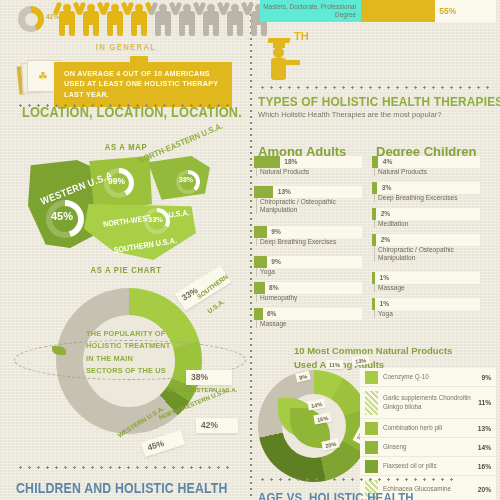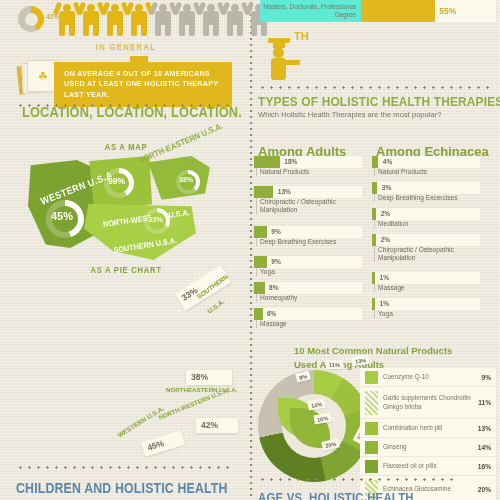--- a/index.html
+++ b/index.html
@@ -307,20 +307,26 @@
     <div class="md-label" style="left:157px;top:26px;font-size:7px;">38%</div>
 
     <div class="lbl-south">SOUTHERN U.S.A.</div>
     <div class="map-donut" style="left:122px;top:58px;width:26px;height:26px;background:conic-gradient(#fff 0 33%, rgba(255,255,255,.22) 33% 100%);"></div>
     <div class="map-donut" style="left:126px;top:62px;width:18px;height:18px;background:#a8cf45;"></div>
     <div class="md-label" style="left:126px;top:65px;font-size:7.5px;">33%</div>
   </div>
 
   <div class="as-a-pie">AS A PIE CHART</div>
 
+  <div class="pie-wrap">
+    <div class="pie"></div>
+    <div class="dash-ellipse"></div>
+    <div class="leaf-mini"></div>
+    <div class="pie-center">THE POPULARITY OF HOLISTIC TREATMENT IN THE MAIN SECTORS OF THE US</div>
+  </div>
 
   <div class="flag" style="left:176px;top:278px;width:54px;height:20px;transform:rotate(-32deg);">
     <div class="pct" style="position:absolute;left:4px;top:3px;">33%</div>
   </div>
   <div style="position:absolute;left:196px;top:268px;transform:rotate(-36deg);" class="nm">
     <span style="font-size:6.5px;font-weight:bold;color:#85a339;">SOUTHERN U.S.A.</span>
   </div>
 
   <div class="flag" style="left:186px;top:370px;width:46px;height:15px;">
     <div class="pct" style="position:absolute;left:5px;top:2px;">38%</div>
@@ -366,21 +372,21 @@
 
   <div class="h-dots" style="position:absolute;left:6px;top:86px;width:232px;"></div>
 
   <div class="sec-title" style="left:6px;top:94px;">
     <div class="head-green" style="font-size:13.5px;">TYPES OF HOLISTIC HEALTH THERAPIES</div>
     <div class="sub" style="margin-top:1px;font-size:7.6px;">Which Holistic Health Therapies are the most popular?</div>
   </div>
 
 
   <div class="col-head" style="left:6px;top:144px;">Among Adults</div>
-  <div class="col-head" style="left:124px;top:144px;">Among Echinacea</div>
+  <div class="col-head" style="left:124px;top:144px;">Degree Children</div>
 
   <div class="ther-item" style="left:2px;top:156px;">
     <div class="ther-bar-row">
         <div class="ther-bar" style="width:24%"></div>
       <div class="ther-pct" style="left:28%;">18%</div>
       </div>
     <div class="ther-name">Natural Products</div>
   </div>
   <div class="ther-item" style="left:2px;top:186px;">
     <div class="ther-bar-row">

